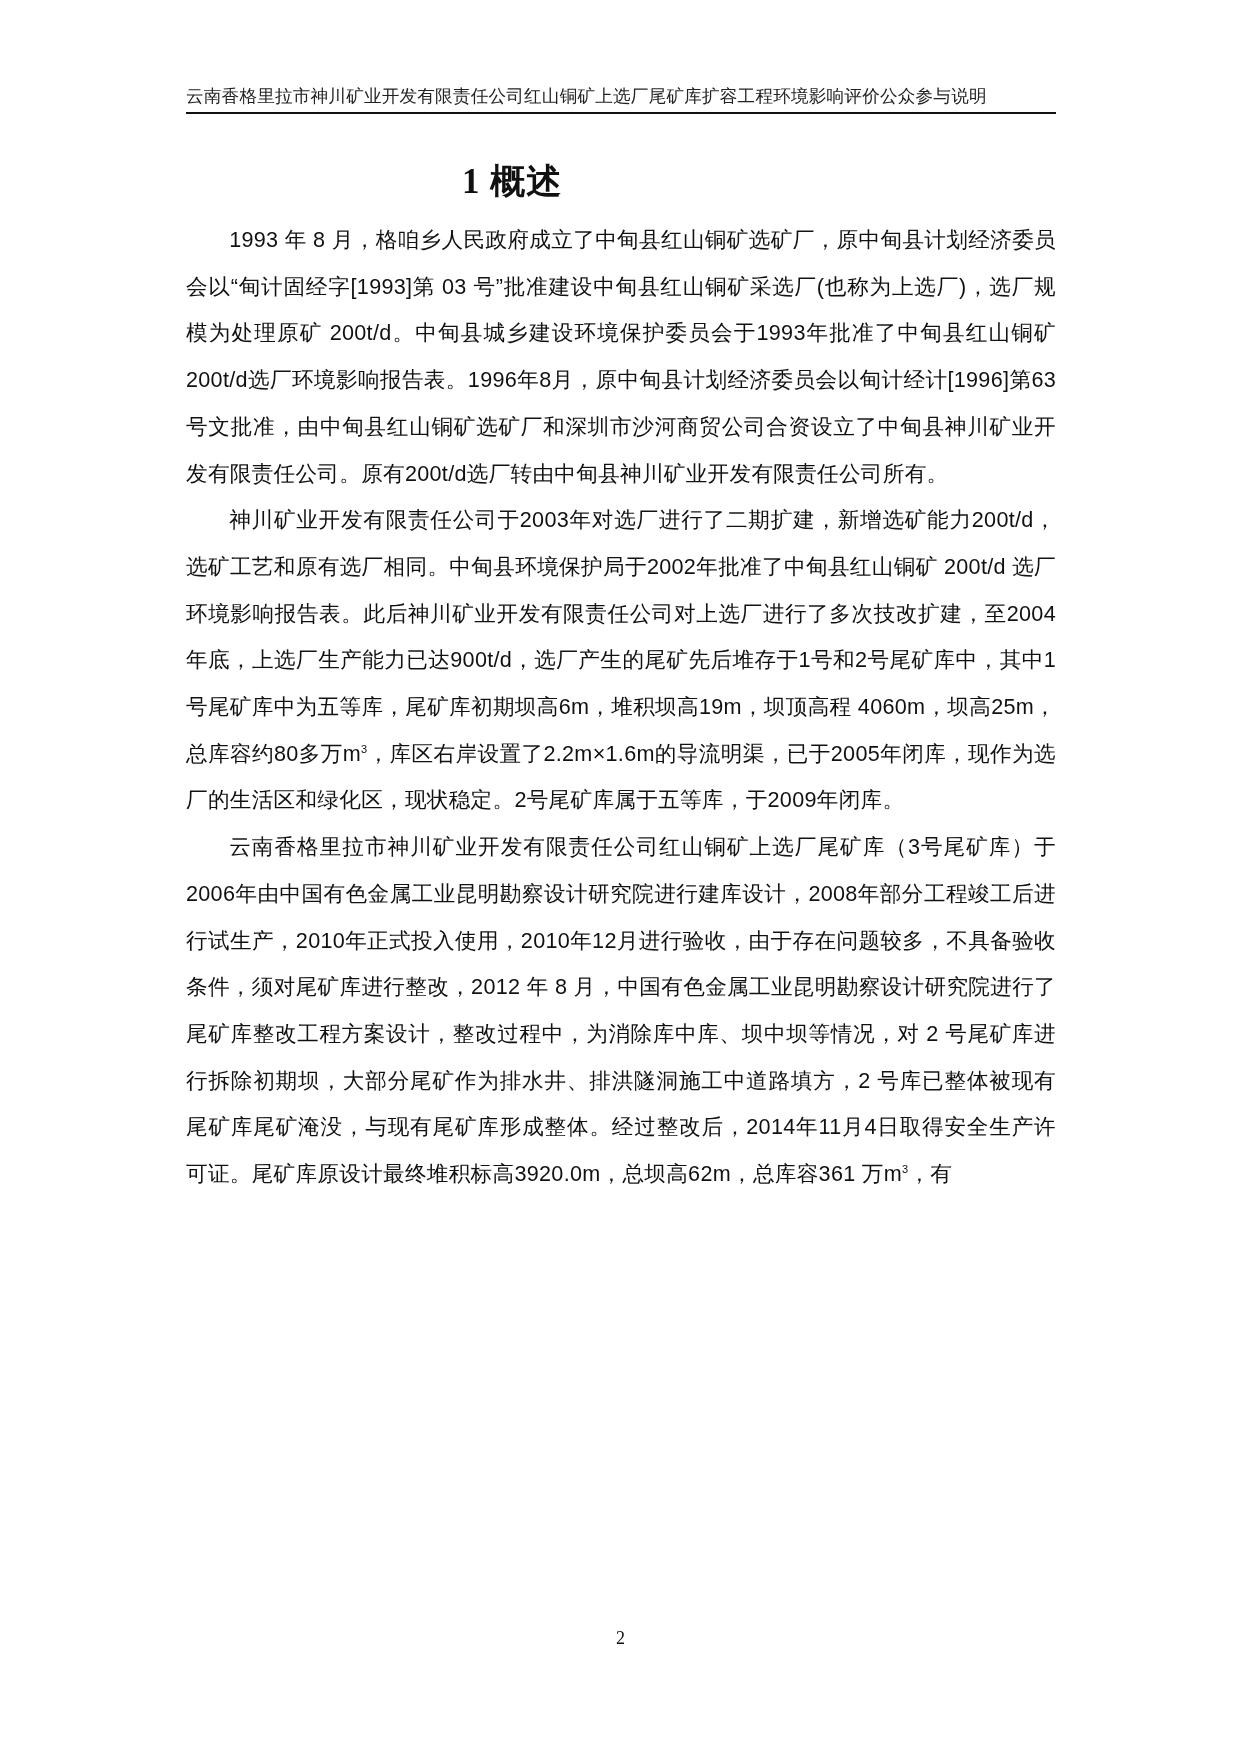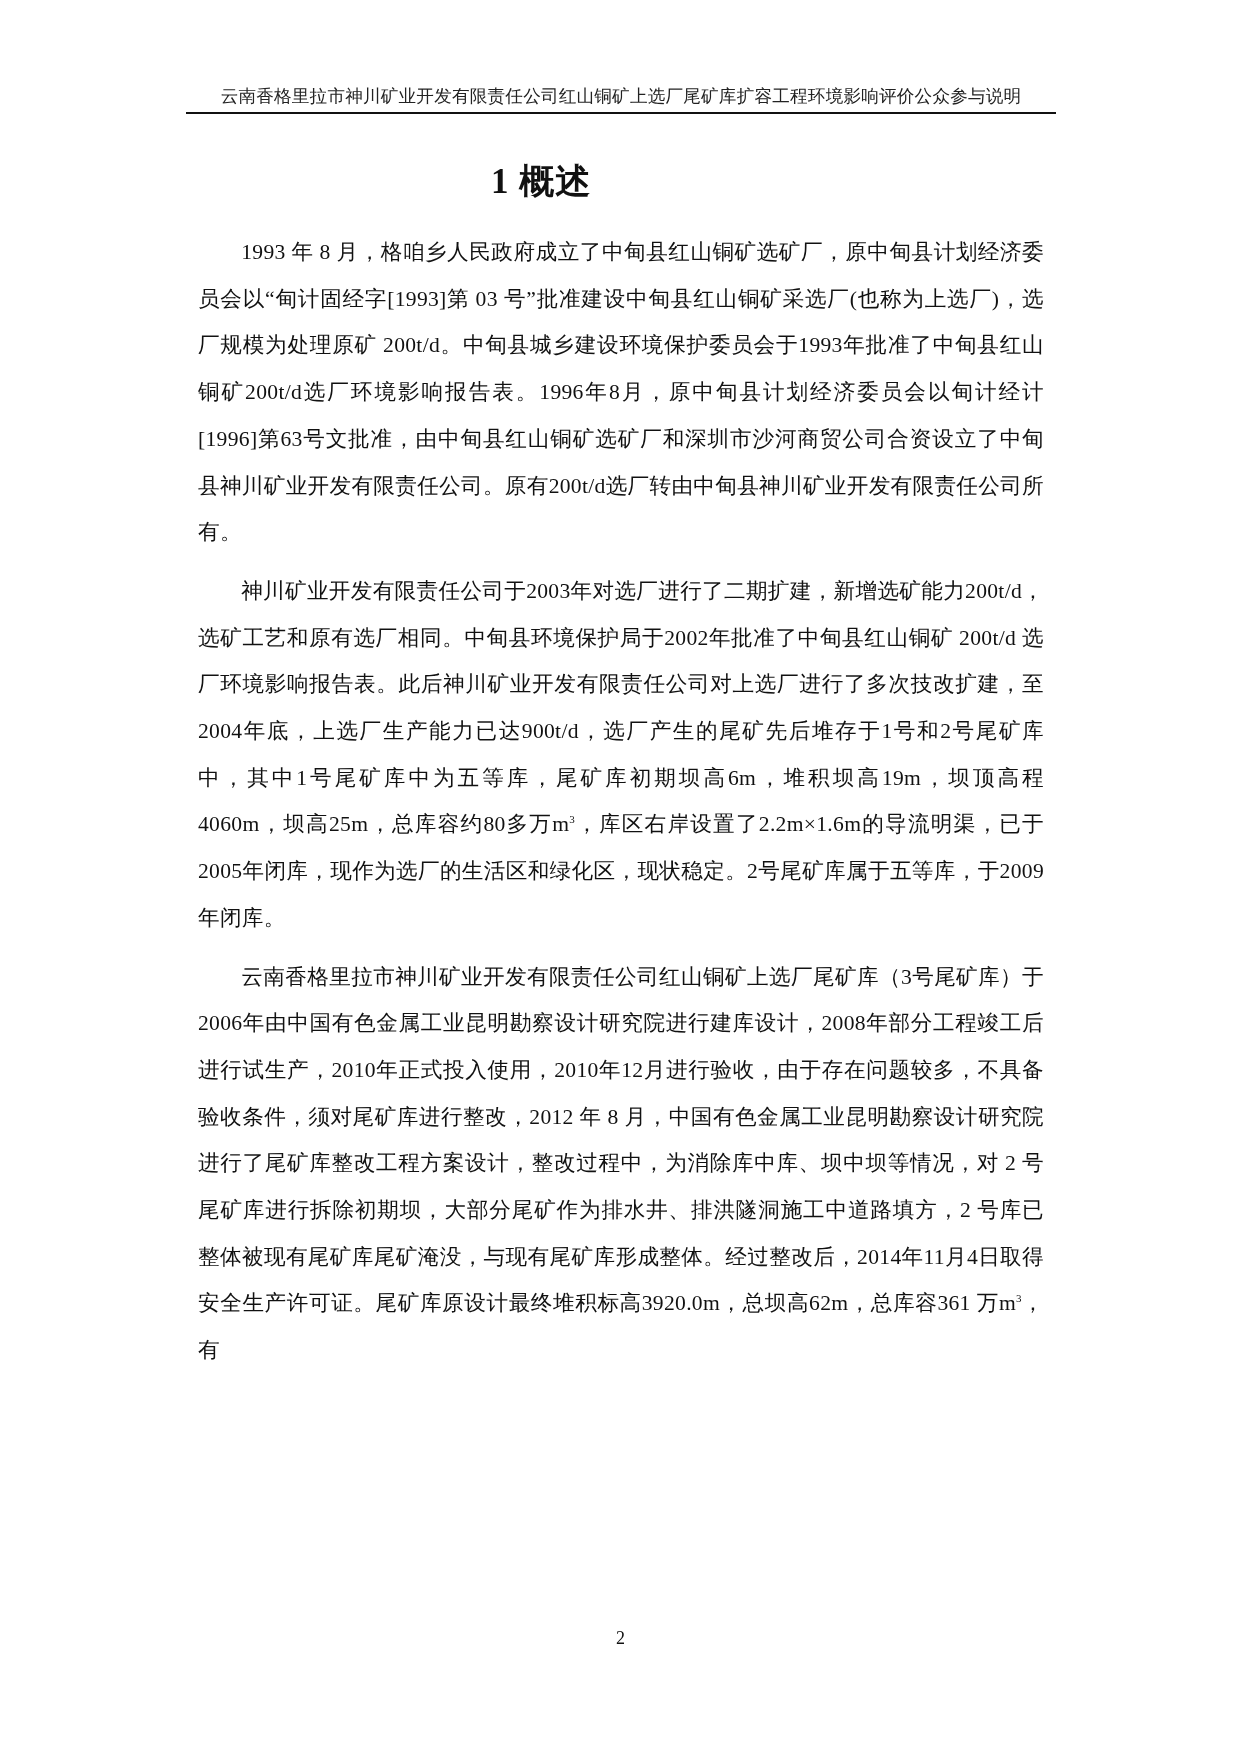--- a/index.html
+++ b/index.html
@@ -1,27 +1,27 @@
 <!DOCTYPE html>
 <html><head>
 <meta charset="utf-8">
 <style>
   html, body { margin: 0; padding: 0; background: #ffffff; }
   body { width: 1241px; height: 1754px; position: relative; overflow: hidden;
          font-family: "DejaVu Serif", "Liberation Serif", serif; color: #111; }
-  .header { position: absolute; left: 186px; top: 84px; width: 870px; text-align: center;
+  .header { position: absolute; left: 186px; top: 84px; width: 870px; text-align: left;
             font-family: "DejaVu Sans", "Liberation Sans", sans-serif; font-size: 17.6px;
             letter-spacing: 0.2px; color: #222; white-space: nowrap; line-height: 24px; }
   .header-rule { position: absolute; left: 186px; top: 112px; width: 870px; height: 2px; background: #111; }
   .title { position: absolute; left: 0; top: 160px; width: 1024px; text-align: center;
            font-family: "Liberation Serif", "DejaVu Serif", serif; font-weight: bold; font-size: 35px;
-           line-height: 44px; letter-spacing: 1px; padding-left: 29px; }
+           line-height: 44px; letter-spacing: 1px; }
   .body { position: absolute; left: 186px; top: 217px; width: 870px; }
-  .para { margin: 12px; font-size: 21.6px; line-height: 46.7px; text-align: justify; text-indent: 2em;
-          font-family: Liberation Serif, serif; letter-spacing: 0.3px; }
+  .para { margin: 0; font-size: 21.6px; line-height: 46.7px; text-align: justify; text-indent: 2em;
+          font-family: Liberation Sans, sans-serif; letter-spacing: 0.3px; }
   .para sup { font-size: 11px; line-height: 0; }
   .page-num { position: absolute; left: 0; top: 1628px; width: 1241px; text-align: center;
               font-family: "Liberation Serif", serif; font-size: 18px; }
 </style>
 </head>
 <body>
 
 <div class="header">云南香格里拉市神川矿业开发有限责任公司红山铜矿上选厂尾矿库扩容工程环境影响评价公众参与说明</div>
 <div class="header-rule"></div>
 

